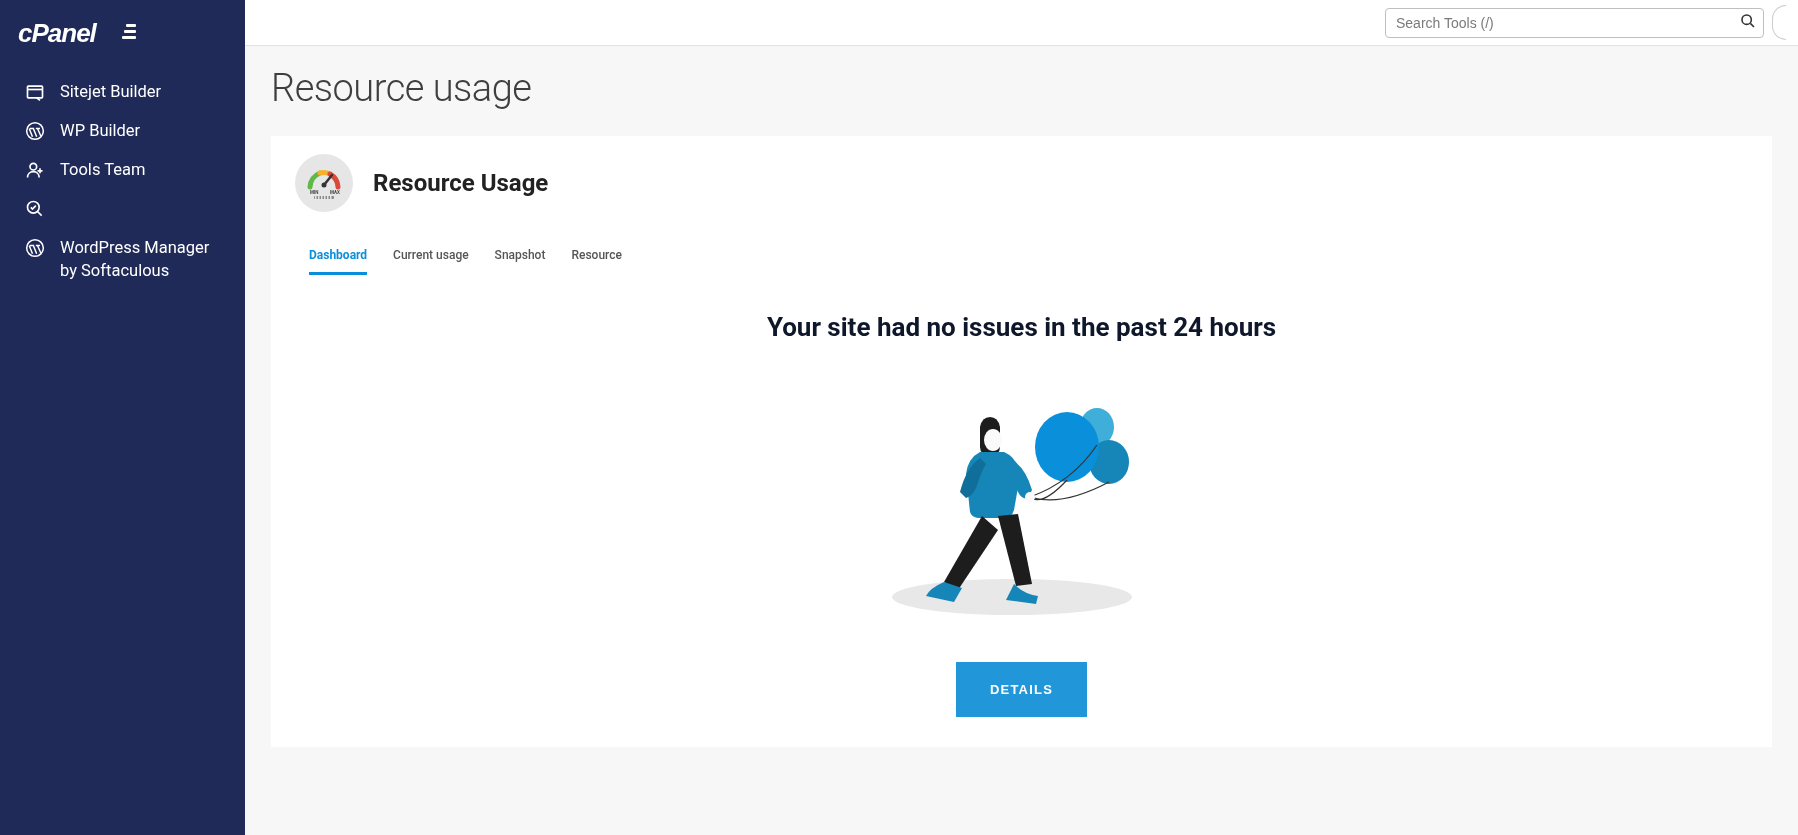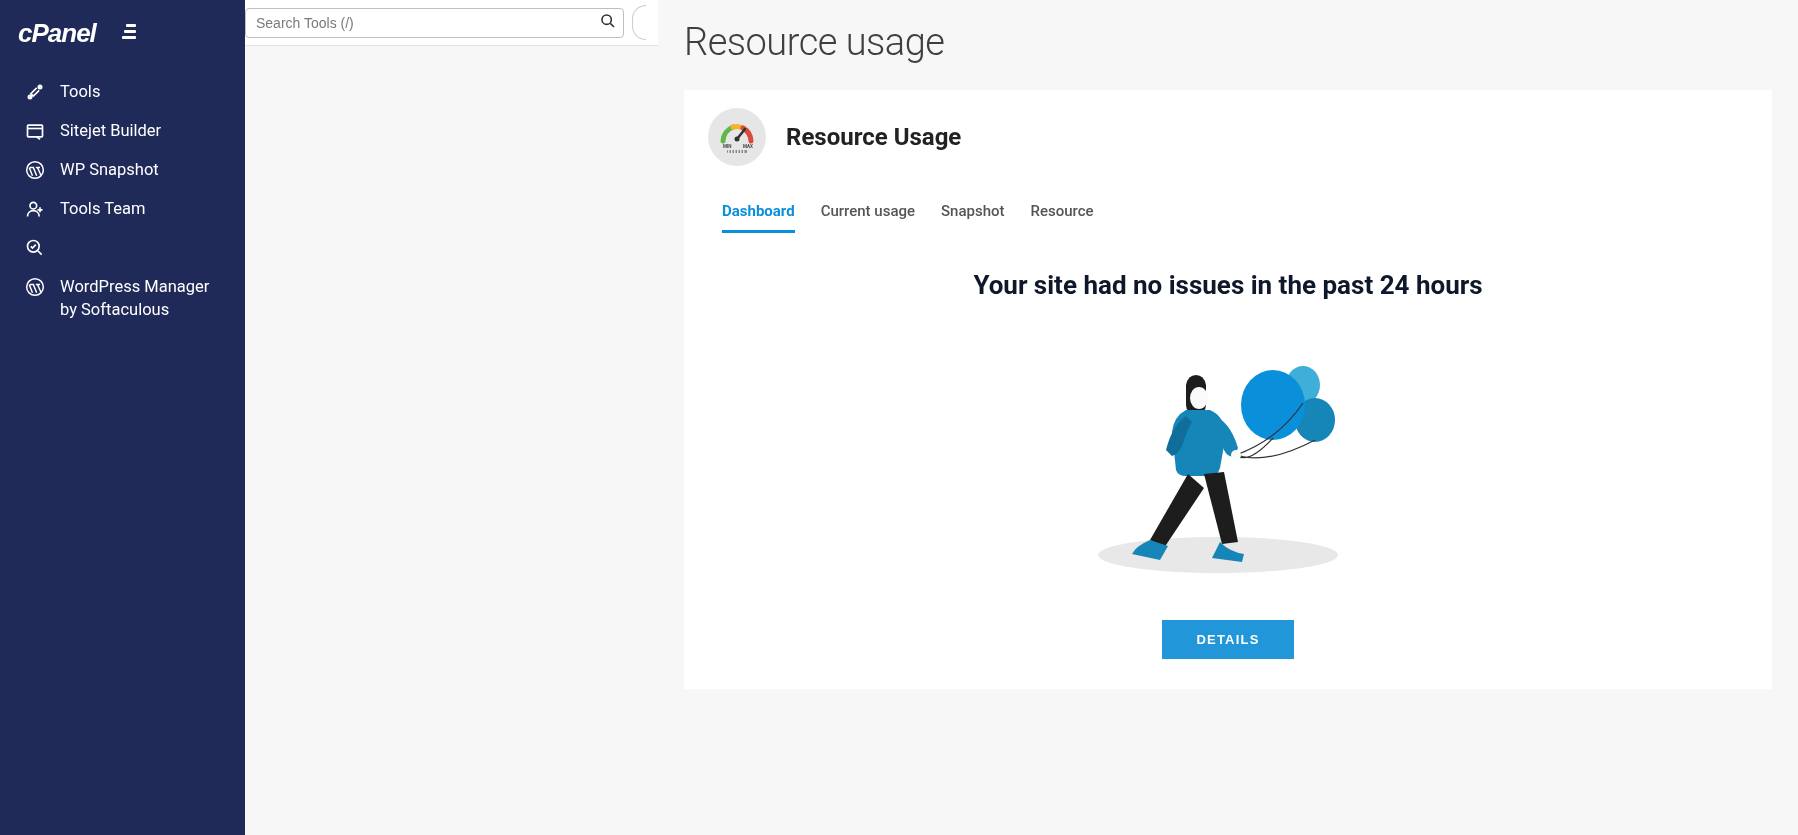--- a/index.html
+++ b/index.html
@@ -38,21 +38,21 @@
       height: 22px;
       flex-shrink: 0;
       display: flex;
       align-items: center;
       justify-content: center;
       margin-top: 1px;
     }
     .nav-label { flex: 1; }
 
     
-    .main { flex: 1; display: flex; flex-direction: row; background: #f7f7f7; }
+    .main { flex: 1; display: flex; flex-direction: column; background: #f7f7f7; }
 
     
     .topbar {
       height: 46px;
       background: #fff;
       display: flex;
       align-items: center;
       justify-content: flex-end;
       padding: 0 12px 0 0;
       border-bottom: 1px solid #e2e2e2;
@@ -128,21 +128,21 @@
 
     
     .tabs {
       display: flex;
       gap: 26px;
       border-bottom: 1px solid transparent;
       margin-bottom: 36px;
       padding-left: 14px;
     }
     .tab {
-      font-size: 15px;
+      font-size: 12px;
       color: #555;
       padding: 6px 0 10px 0;
       cursor: pointer;
       border-bottom: 3px solid transparent;
       font-weight: 500;
     }
     .tab.active {
       color: #0a8fdb;
       font-weight: 700;
       border-bottom-color: #0a8fdb;
@@ -162,21 +162,21 @@
       height: 250px;
     }
     .details-btn {
       display: inline-block;
       background: #2196d8;
       color: #fff;
       font-size: 13px;
       font-weight: 700;
       letter-spacing: 1.2px;
       border: none;
-      padding: 12px 34px;
+      padding: 20px 34px;
       cursor: pointer;
     }
   </style>
 </head>
 <body>
 
 <div class="app">
 
   <aside class="sidebar">
     <div class="logo">
@@ -184,45 +184,35 @@
         <text x="0" y="24" font-family="Arial, sans-serif" font-size="26" font-weight="800" font-style="italic" fill="#fff" letter-spacing="-1">cPanel</text>
         <rect x="108" y="6" width="10" height="3" fill="#fff" rx="1"></rect>
         <rect x="106" y="12" width="12" height="3" fill="#fff" rx="1"></rect>
         <rect x="104" y="18" width="14" height="3" fill="#fff" rx="1"></rect>
       </svg>
     </div>
     <ul class="nav">
       <li class="nav-item">
         <span class="nav-icon">
           <svg width="20" height="20" viewBox="0 0 24 24" fill="none" stroke="#fff" stroke-width="2">
-              <path d="M14 7l-7 7 3 3 7-7M5 19l3-3M19 5l-3 3"></path>
-              <circle cx="6" cy="18" r="2"></circle>
-              <circle cx="18" cy="6" r="2"></circle>
-            </svg>
-        </span>
-        <span class="nav-label">Tools</span>
-      </li>
-      <li class="nav-item">
-        <span class="nav-icon">
-          <svg width="20" height="20" viewBox="0 0 24 24" fill="none" stroke="#fff" stroke-width="2">
               <rect x="3" y="5" width="18" height="14" rx="1"></rect>
               <path d="M3 9h18"></path>
               <path d="M14 19l4 3"></path>
             </svg>
         </span>
         <span class="nav-label">Sitejet Builder</span>
       </li>
       <li class="nav-item">
         <span class="nav-icon">
           <svg width="20" height="20" viewBox="0 0 24 24" fill="none" stroke="#fff" stroke-width="1.8">
               <circle cx="12" cy="12" r="10"></circle>
               <path d="M5 9l4 10M10 9l4 10M15 9l4 9M6 9h5M13 9h5"></path>
             </svg>
         </span>
-        <span class="nav-label">WP Snapshot</span>
+        <span class="nav-label">WP Builder</span>
       </li>
       <li class="nav-item">
         <span class="nav-icon">
           <svg width="20" height="20" viewBox="0 0 24 24" fill="none" stroke="#fff" stroke-width="2">
               <circle cx="10" cy="8" r="4"></circle>
               <path d="M3 21c0-4 3-7 7-7s7 3 7 7"></path>
               <path d="M18 10v6M15 13h6"></path>
             </svg>
         </span>
         <span class="nav-label">Tools Team</span>

